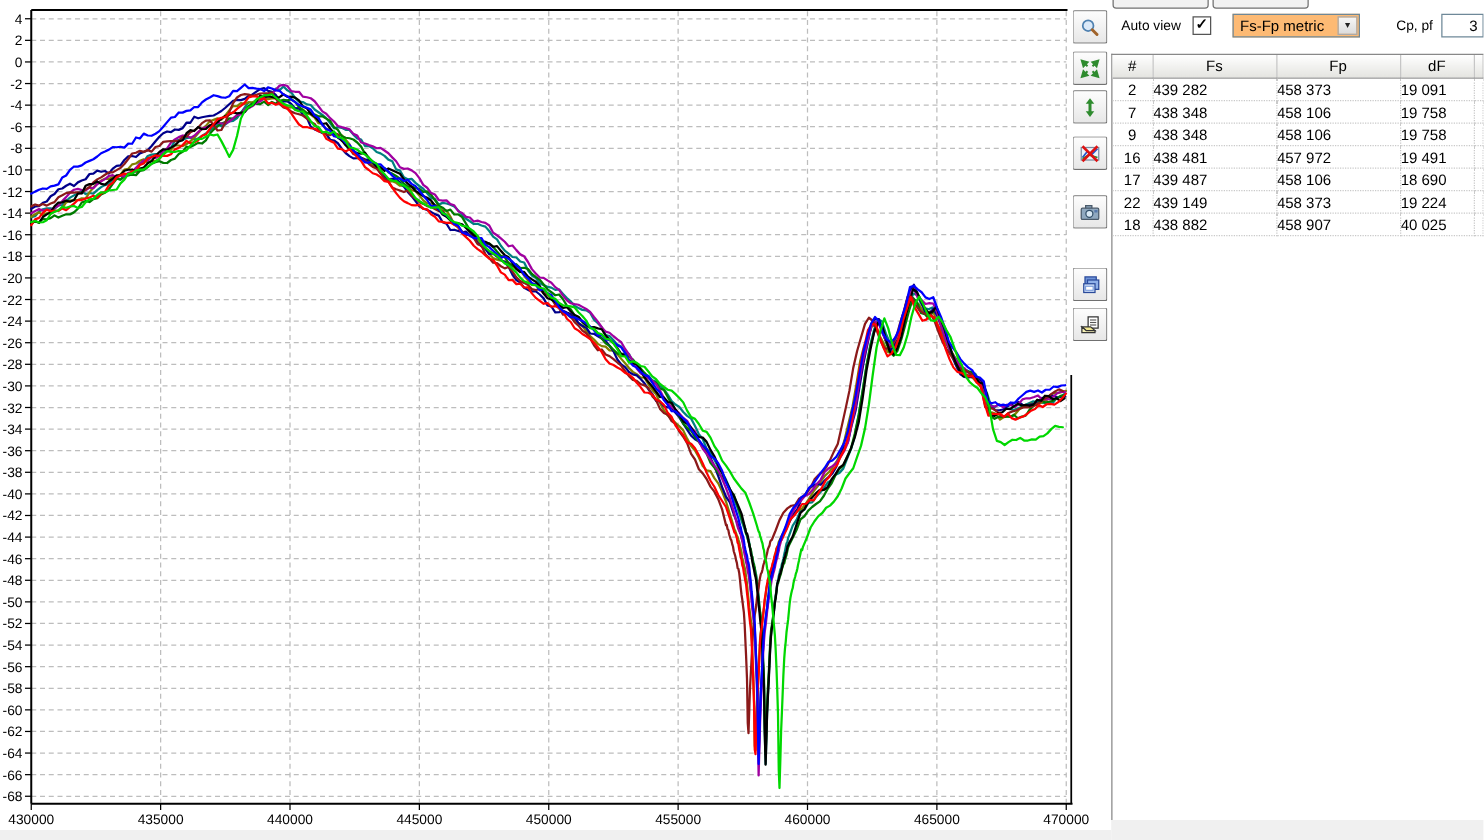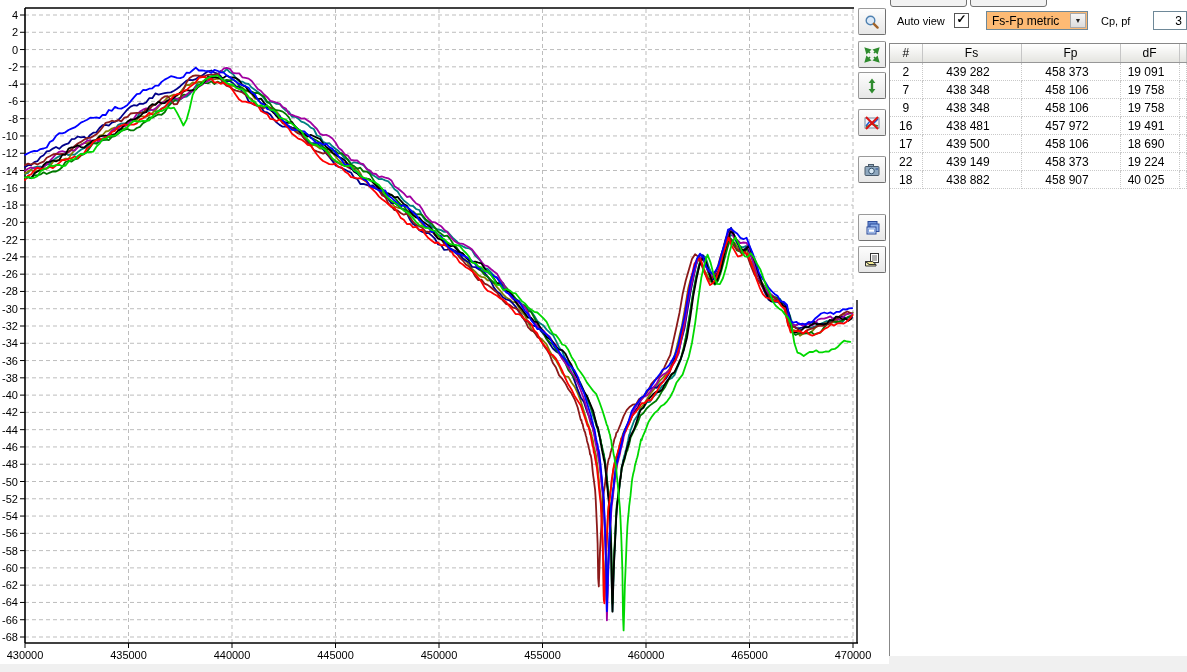--- a/index.html
+++ b/index.html
@@ -33,21 +33,21 @@
   .textbox{position:absolute;height:19px;background:#fff;border:1px solid #6e8898;box-sizing:border-box;
            font-size:12px;text-align:right;padding:0 4px 0 0;font-family:"Liberation Sans",sans-serif;}
   #list-area{position:absolute;left:0;top:43px;width:298px;height:613px;background:#fff;
              border-top:1px solid #888;border-left:1px solid #888;box-sizing:border-box;}
   .strip-right{position:absolute;left:0;top:656px;width:298px;height:16px;background:#f0f0f0;}
   
   table#results{border-collapse:collapse;table-layout:fixed;width:297px;font-size:12px;}
   table#results th{height:18px;font-weight:normal;background:linear-gradient(#ffffff,#e4e4e0);
       border-right:1px solid #c6c6c6;border-bottom:1px solid #979797;padding:0;text-align:center;}
   table#results td{height:17px;border-right:1px dotted #c9c9c9;border-bottom:1px dotted #c9c9c9;
-      padding:0 7px 0 0;text-align:center;white-space:nowrap;overflow:hidden;}
+      padding:0 7px 0 0;text-align:left;white-space:nowrap;overflow:hidden;}
   table#results td.c-num{text-align:center;padding:0;}
 </style>
 </head>
 <body>
 
 <div id="root">
 
   <div id="chart-region">
     <svg id="chart-svg" width="889" height="672">
         <g>
@@ -285,21 +285,21 @@
       <span>✓</span>
     </div>
 
     <div class="dropdown" style="left:97px;top:11px;width:102px">
       <span class="dd-text">Fs-Fp metric</span>
       <span class="dd-arrow">
           <span>▼</span>
         </span>
     </div>
 
-    <span class="ctrl-label" style="left:212px;top:12px">Cp, pf</span>
+    <span class="ctrl-label" style="left:228px;top:12px">Cp, pf</span>
     <input class="textbox" style="left: 264px; top: 11px; width: 34px;" value="3">
 
     <div id="list-area">
       <table id="results">
         <colgroup>
           <col style="width:32px">
             <col style="width:99px">
             <col style="width:99px">
             <col style="width:59px">
             <col>
@@ -337,21 +337,21 @@
             </tr>
             <tr>
               <td class="c-num">16</td>
               <td>438 481</td>
               <td>457 972</td>
               <td>19 491</td>
               <td></td>
             </tr>
             <tr>
               <td class="c-num">17</td>
-              <td>439 500</td>
+              <td>439 487</td>
               <td>458 106</td>
               <td>18 690</td>
               <td></td>
             </tr>
             <tr>
               <td class="c-num">22</td>
               <td>439 149</td>
               <td>458 373</td>
               <td>19 224</td>
               <td></td>

